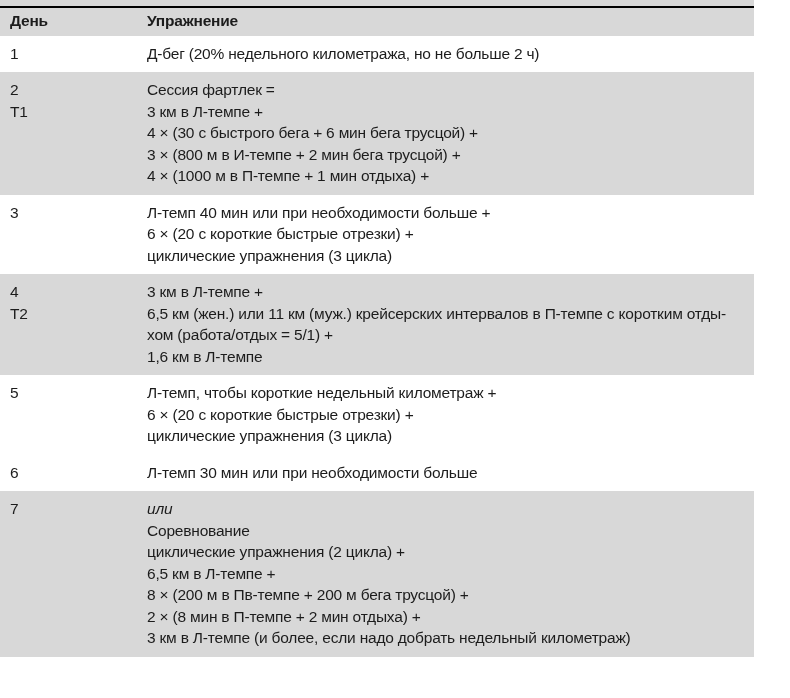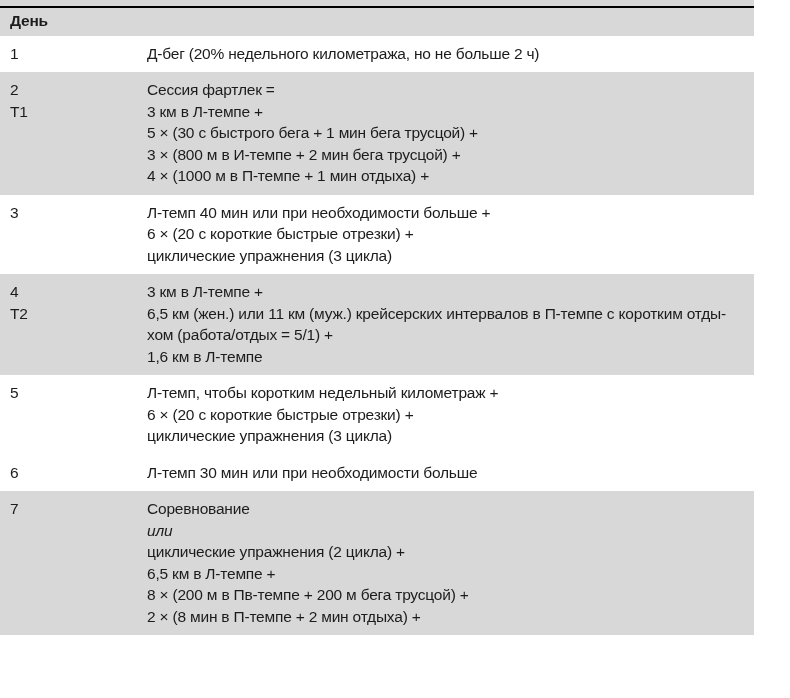--- a/index.html
+++ b/index.html
@@ -52,41 +52,42 @@
 </head>
 <body>
 
 <div class="page">
 
   <div class="thead">
     <div class="top-strip"></div>
     <div class="top-rule"></div>
     <div class="row">
       <div class="day-cell line">День</div>
+      <div class="ex-cell line">Упражнение</div>
     </div>
   </div>
 
   <div class="row white-row">
     <div class="day-cell">
       <div class="line">1</div>
     </div>
     <div class="ex-cell">
       <div class="line">Д-бег (20% недельного километража, но не больше 2 ч)</div>
     </div>
   </div>
 
   <div class="row hl">
     <div class="day-cell">
       <div class="line">2</div>
       <div class="line">Т1</div>
     </div>
     <div class="ex-cell">
       <div class="line">Сессия фартлек =</div>
       <div class="line">3 км в Л-темпе +</div>
-      <div class="line">5 × (30 с быстрого бега + 1 мин бега трусцой) +</div>
+      <div class="line">4 × (30 с быстрого бега + 6 мин бега трусцой) +</div>
       <div class="line">3 × (800 м в И-темпе + 2 мин бега трусцой) +</div>
       <div class="line">4 × (1000 м в П-темпе + 1 мин отдыха) +</div>
     </div>
   </div>
 
   <div class="row white-row">
     <div class="day-cell">
       <div class="line">3</div>
     </div>
     <div class="ex-cell">
@@ -107,42 +108,43 @@
       <div class="line">хом (работа/отдых = 5/1) +</div>
       <div class="line">1,6 км в Л-темпе</div>
     </div>
   </div>
 
   <div class="row white-row">
     <div class="day-cell">
       <div class="line">5</div>
     </div>
     <div class="ex-cell">
-      <div class="line">Л-темп, чтобы коротким недельный километраж +</div>
+      <div class="line">Л-темп, чтобы короткие недельный километраж +</div>
       <div class="line">6 × (20 с короткие быстрые отрезки) +</div>
       <div class="line">циклические упражнения (3 цикла)</div>
     </div>
   </div>
 
   <div class="row white-row">
     <div class="day-cell">
       <div class="line">6</div>
     </div>
     <div class="ex-cell">
       <div class="line">Л-темп 30 мин или при необходимости больше</div>
     </div>
   </div>
 
   <div class="row hl">
     <div class="day-cell">
       <div class="line">7</div>
     </div>
     <div class="ex-cell">
+      <div class="line italic">или</div>
       <div class="line">Соревнование</div>
-      <div class="line italic">или</div>
       <div class="line">циклические упражнения (2 цикла) +</div>
       <div class="line">6,5 км в Л-темпе +</div>
       <div class="line">8 × (200 м в Пв-темпе + 200 м бега трусцой) +</div>
       <div class="line">2 × (8 мин в П-темпе + 2 мин отдыха) +</div>
+      <div class="line">3 км в Л-темпе (и более, если надо добрать недельный километраж)</div>
     </div>
   </div>
 
 </div>
 
 </body></html>

